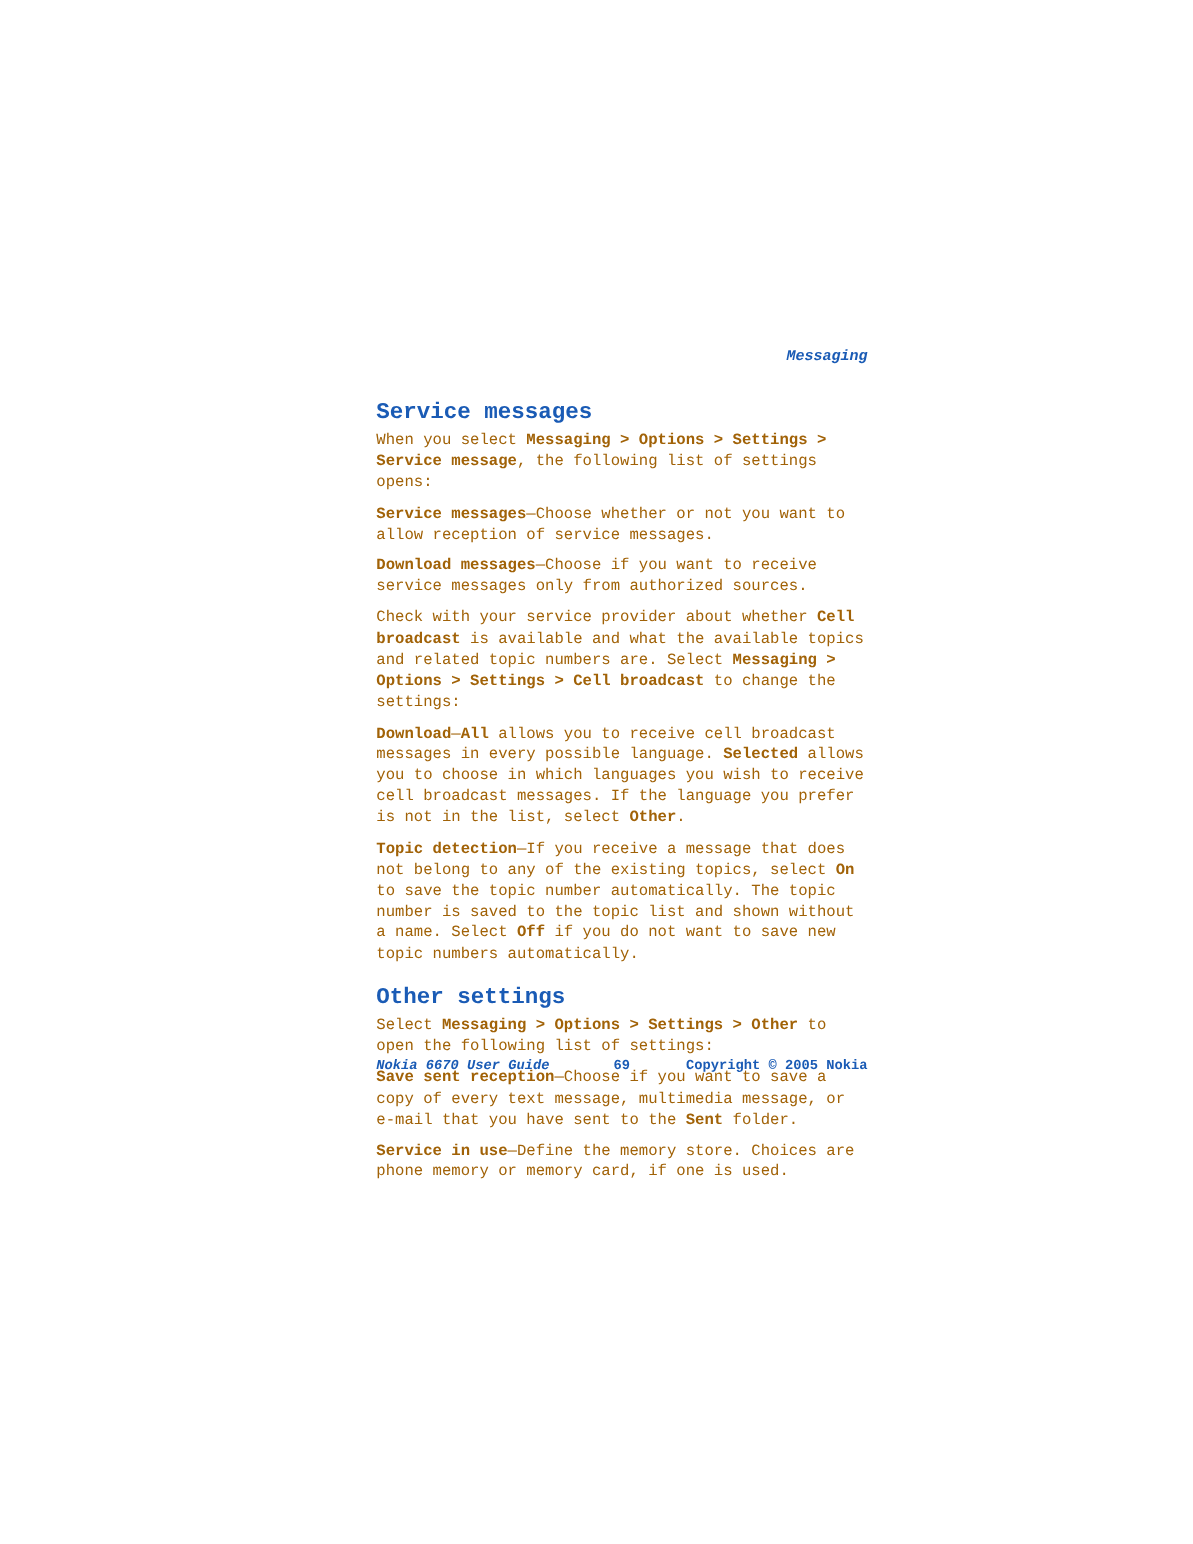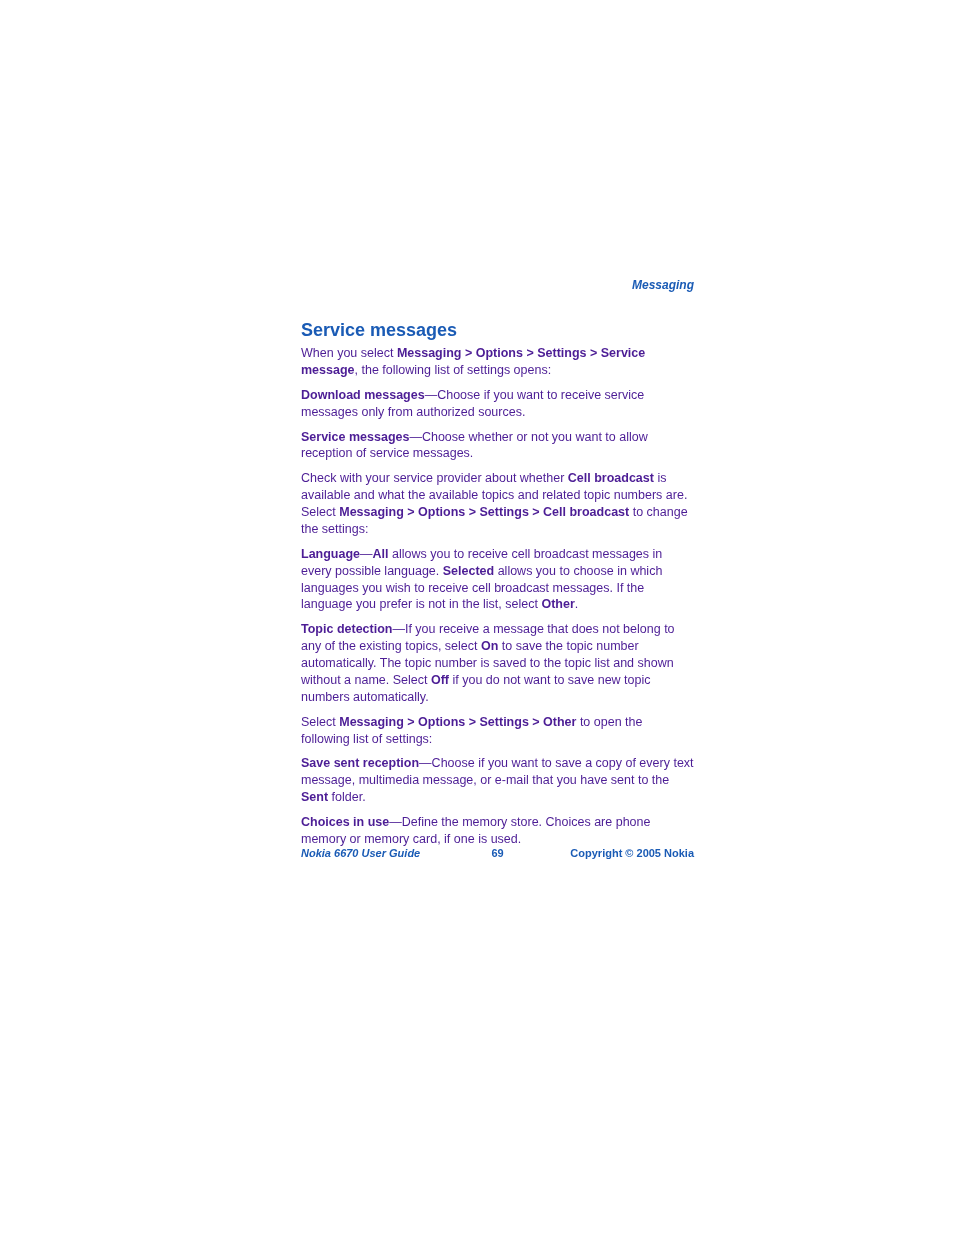--- a/index.html
+++ b/index.html
@@ -8,20 +8,21 @@
     background: #ffffff;
     font-family: Arial, Helvetica, sans-serif;
     color: #000;
   }
   .page {
     width: 954px;
     height: 1084px;
     position: relative;
     box-sizing: border-box;
     padding: 278px 260px 0 301px;
+    font-family: Liberation Mono, monospace;
   }
   .header-section {
     position: absolute;
     top: 278px;
     right: 260px;
     font-style: italic;
     font-weight: bold;
     color: #1a5bb5;
     font-size: 12px;
   }
@@ -31,21 +32,21 @@
   h2 {
     color: #1a5bb5;
     font-size: 18px;
     font-weight: bold;
     margin: 16px 0 4px 0;
   }
   p {
     font-size: 12.5px;
     line-height: 1.35;
     margin: 0 0 8px 0;
-    color: #4c1d95;
+    color: #a16207;
   }
   .b { font-weight: bold; }
   .footer {
     position: absolute;
     bottom: 225px;
     left: 301px;
     right: 260px;
     display: flex;
     justify-content: space-between;
     font-size: 11px;
@@ -68,44 +69,45 @@
 
   <div class="header-section">Messaging</div>
 
   <div class="content">
 
     <h2>Service messages</h2>
     <p>
       <span>When you select </span><span class="b">Messaging &gt; Options &gt; Settings &gt; Service message</span><span>, the following list of settings opens:</span>
     </p>
     <p>
-      <span class="b">Download messages</span><span>—Choose if you want to receive service messages only from authorized sources.</span>
+      <span class="b">Service messages</span><span>—Choose whether or not you want to allow reception of service messages.</span>
     </p>
     <p>
-      <span class="b">Service messages</span><span>—Choose whether or not you want to allow reception of service messages.</span>
+      <span class="b">Download messages</span><span>—Choose if you want to receive service messages only from authorized sources.</span>
     </p>
 
     <p>
       <span>Check with your service provider about whether </span><span class="b">Cell broadcast</span><span> is available and what the available topics and related topic numbers are. Select </span><span class="b">Messaging &gt; Options &gt; Settings &gt; Cell broadcast</span><span> to change the settings:</span>
     </p>
     <p>
-      <span class="b">Language</span><span>—</span><span class="b">All</span><span> allows you to receive cell broadcast messages in every possible language. </span><span class="b">Selected</span><span> allows you to choose in which languages you wish to receive cell broadcast messages. If the language you prefer is not in the list, select </span><span class="b">Other</span><span>.</span>
+      <span class="b">Download</span><span>—</span><span class="b">All</span><span> allows you to receive cell broadcast messages in every possible language. </span><span class="b">Selected</span><span> allows you to choose in which languages you wish to receive cell broadcast messages. If the language you prefer is not in the list, select </span><span class="b">Other</span><span>.</span>
     </p>
     <p>
       <span class="b">Topic detection</span><span>—If you receive a message that does not belong to any of the existing topics, select </span><span class="b">On</span><span> to save the topic number automatically. The topic number is saved to the topic list and shown without a name. Select </span><span class="b">Off</span><span> if you do not want to save new topic numbers automatically.</span>
     </p>
 
+    <h2>Other settings</h2>
     <p>
       <span>Select </span><span class="b">Messaging &gt; Options &gt; Settings &gt; Other</span><span> to open the following list of settings:</span>
     </p>
     <p>
       <span class="b">Save sent reception</span><span>—Choose if you want to save a copy of every text message, multimedia message, or e-mail that you have sent to the </span><span class="b">Sent</span><span> folder.</span>
     </p>
     <p>
-      <span class="b">Choices in use</span><span>—Define the memory store. Choices are phone memory or memory card, if one is used.</span>
+      <span class="b">Service in use</span><span>—Define the memory store. Choices are phone memory or memory card, if one is used.</span>
     </p>
 
   </div>
 
   <div class="footer">
     <span class="left">Nokia 6670 User Guide</span>
     <span class="center">69</span>
     <span class="right">Copyright © 2005 Nokia</span>
   </div>
 

